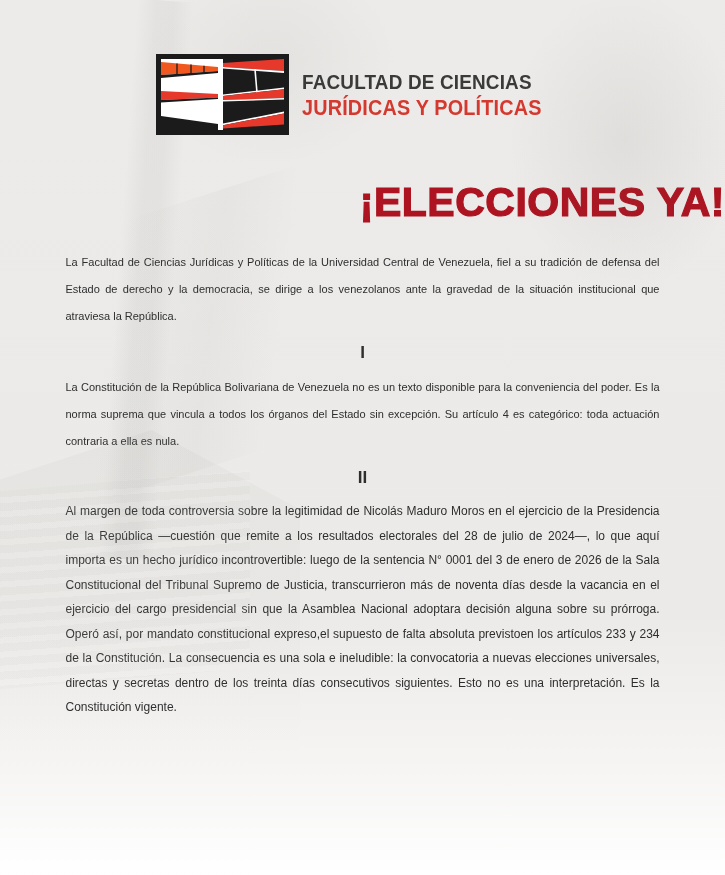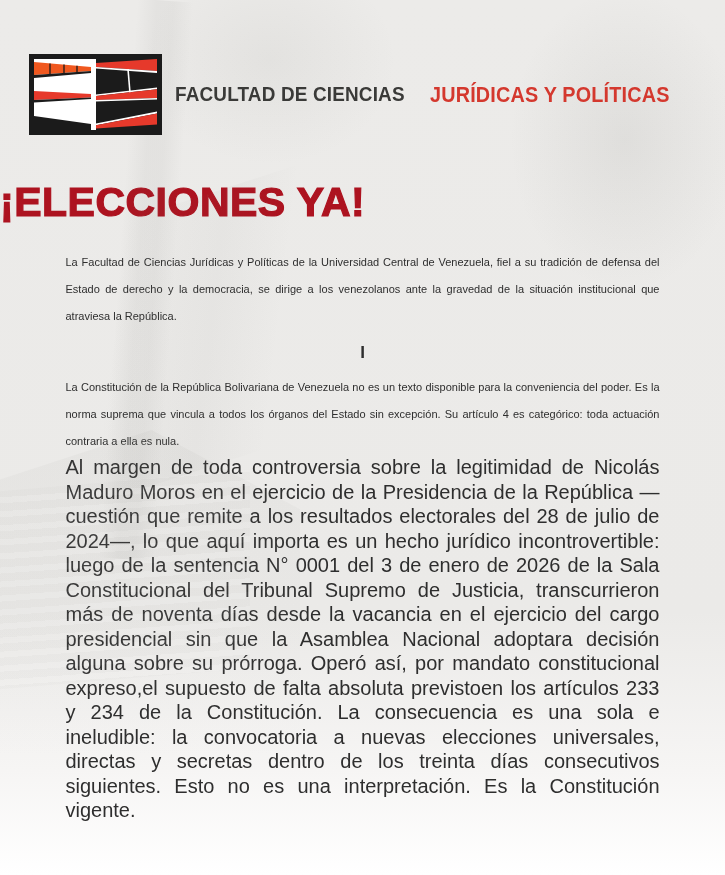--- a/index.html
+++ b/index.html
@@ -52,36 +52,36 @@
 
   
   .logo-row {
     position: relative;
     margin: 54px auto 0 auto;
     width: 560px;
     display: flex; align-items: center; justify-content: center;
     gap: 13px;
   }
   .logo-mark { width: 133px; height: 81px; flex: 0 0 auto; }
-  .logo-text { display: flex; flex-direction: row; justify-content: flex-start; }
+  .logo-text { display: flex; flex-direction: column; justify-content: flex-start; }
   .logo-line1 {
     color: #3A3A38; font-weight: bold; font-size: 21px; line-height: 25px;
     letter-spacing: 0.2px; transform: scaleX(.90); transform-origin: left center;
     white-space: nowrap;
   }
   .logo-line2 {
     color: #D4382E; font-weight: bold; font-size: 22px; line-height: 27px;
     letter-spacing: 0.2px; transform: scaleX(.90); transform-origin: left center;
     white-space: nowrap;
   }
 
   
   .headline {
     margin: 44px 0 0 0;
-    text-align: left;
+    text-align: right;
     color: #AD1320;
     font-size: 41px;
     font-weight: bold;
     letter-spacing: 0.5px;
     -webkit-text-stroke: 1.2px #AD1320;
     line-height: 46px;
   }
 
   
   .doc {
@@ -89,21 +89,21 @@
     margin: 24px auto 0 auto;
     color: #2E2E2E;
   }
   .para {
     margin: 0;
     font-size: 11px;
     line-height: 27px;
     text-align: justify;
   }
   .para-tight {
-    font-size: 20px;
+    font-size: 12px;
     line-height: 24.5px;
   }
   .numeral {
     text-align: center;
     font-size: 17px;
     font-weight: bold;
     color: #2E2E2E;
     margin: 13px 0 11px 0;
   }
 </style>
@@ -150,16 +150,17 @@
       <div class="logo-line2">JURÍDICAS Y POLÍTICAS</div>
     </div>
   </header>
 
   <h1 class="headline">¡ELECCIONES YA!</h1>
 
   <main class="doc">
     <p class="para">La Facultad de Ciencias Jurídicas y Políticas de la Universidad Central de Venezuela, fiel a su tradición de defensa del Estado de derecho y la democracia, se dirige a los venezolanos ante la gravedad de la situación institucional que atraviesa la República.</p>
     <div class="numeral">I</div>
     <p class="para">La Constitución de la República Bolivariana de Venezuela no es un texto disponible para la conveniencia del poder. Es la norma suprema que vincula a todos los órganos del Estado sin excepción. Su artículo 4 es categórico: toda actuación contraria a ella es nula.</p>
+    <div class="numeral">II</div>
     <p class="para para-tight">Al margen de toda controversia sobre la legitimidad de Nicolás Maduro Moros en el ejercicio de la Presidencia de la República —cuestión que remite a los resultados electorales del 28 de julio de 2024—, lo que aquí importa es un hecho jurídico incontrovertible: luego de la sentencia N° 0001 del 3 de enero de 2026 de la Sala Constitucional del Tribunal Supremo de Justicia, transcurrieron más de noventa días desde la vacancia en el ejercicio del cargo presidencial sin que la Asamblea Nacional adoptara decisión alguna sobre su prórroga. Operó así, por mandato constitucional expreso,el supuesto de falta absoluta previstoen los artículos 233 y 234 de la Constitución. La consecuencia es una sola e ineludible: la convocatoria a nuevas elecciones universales, directas y secretas dentro de los treinta días consecutivos siguientes. Esto no es una interpretación. Es la Constitución vigente.</p>
   </main>
 
 </div>
 
 </body></html>

